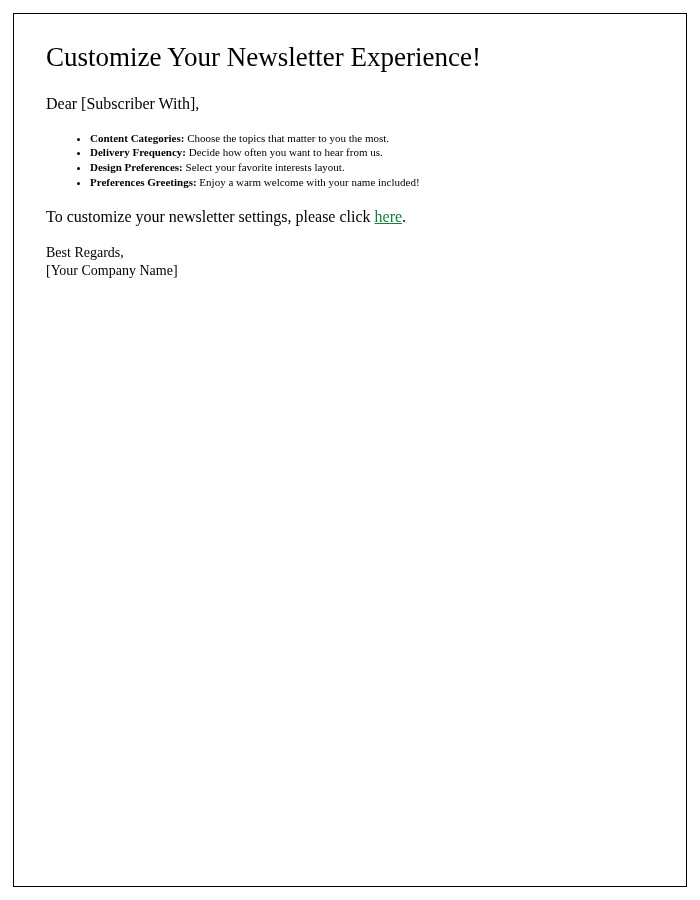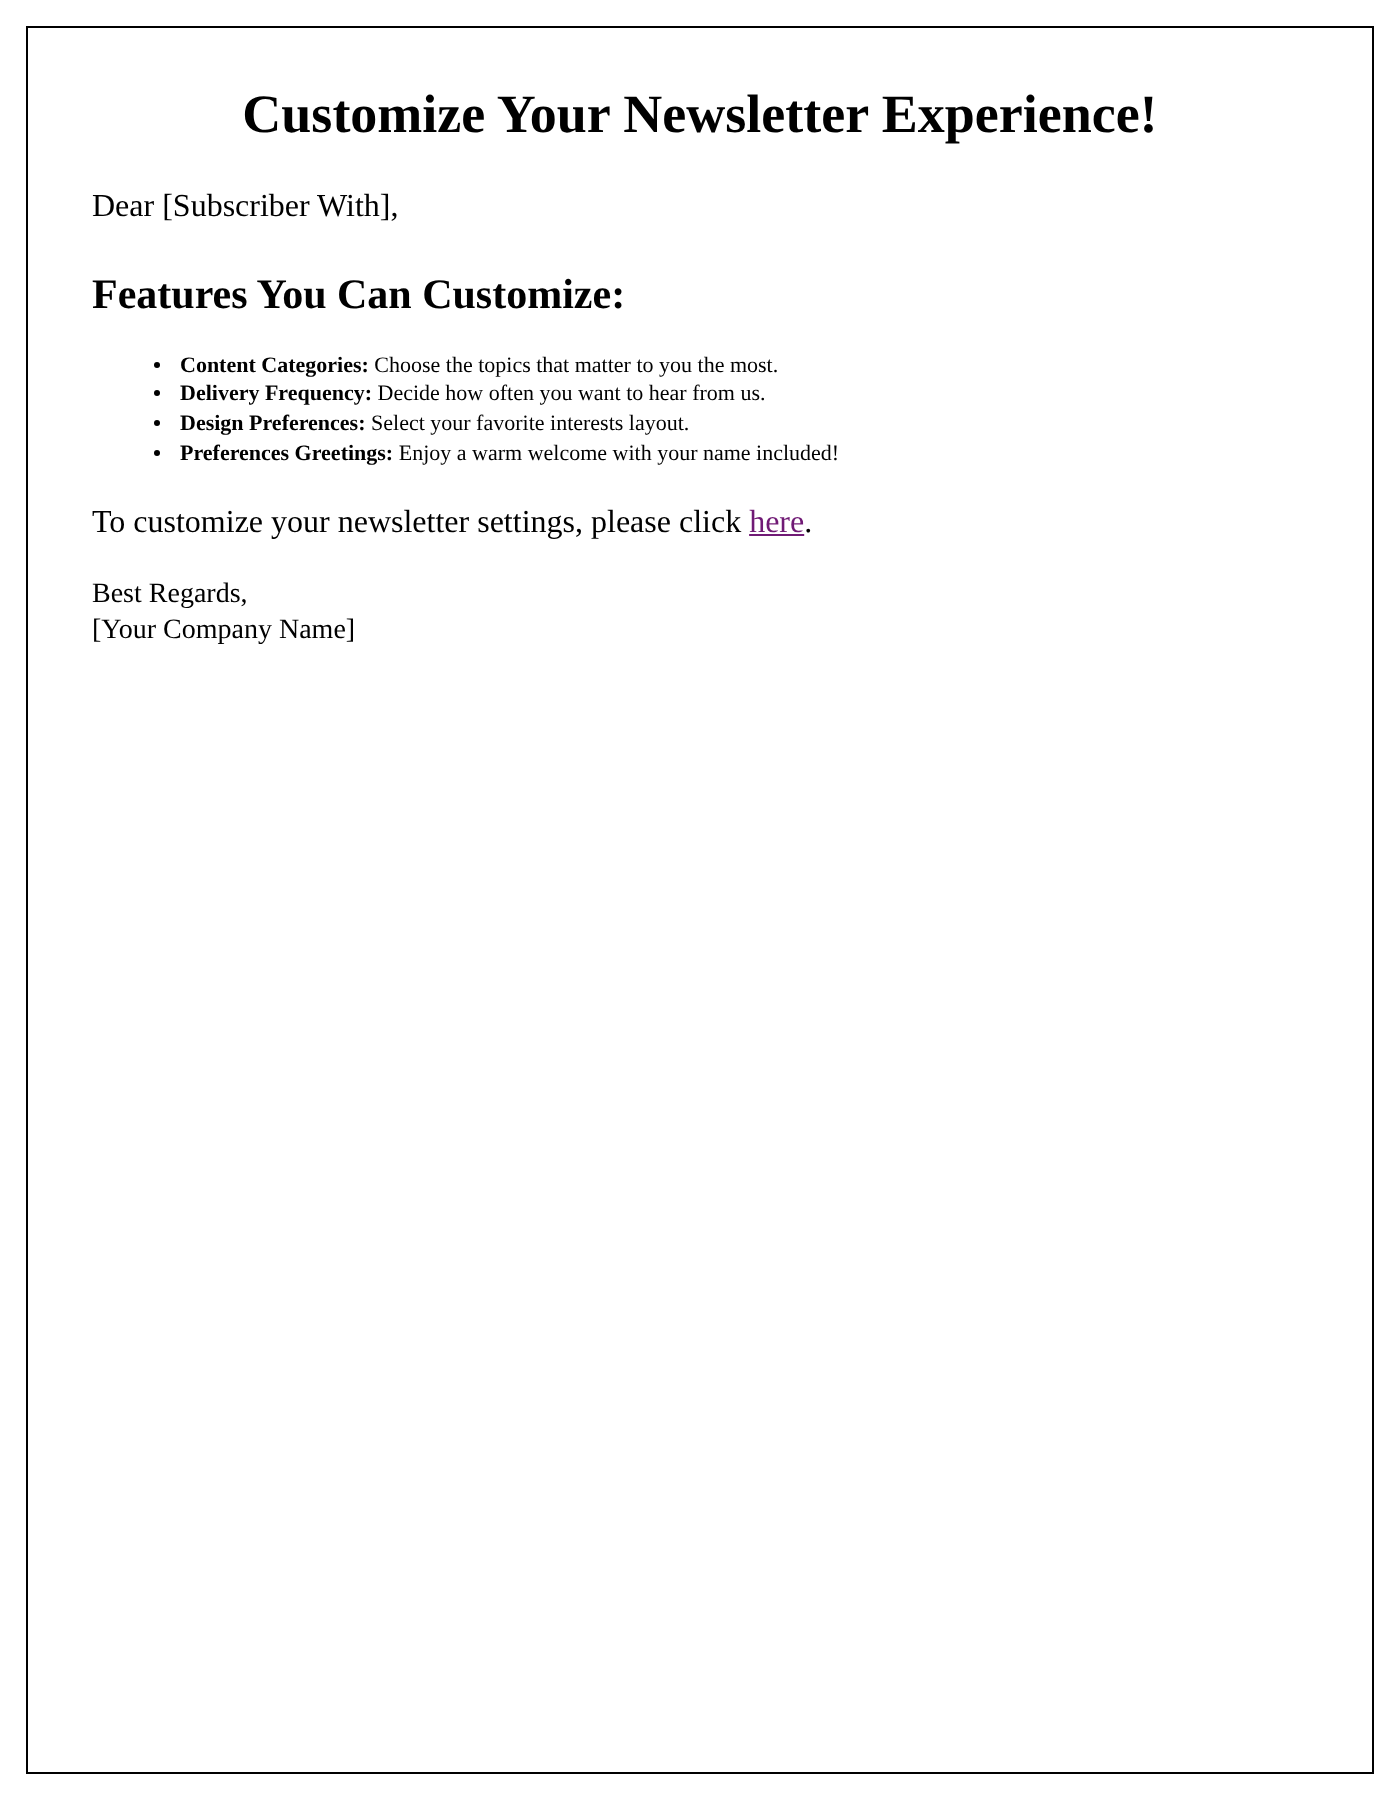--- a/index.html
+++ b/index.html
@@ -15,23 +15,22 @@
       padding: 13px;
     }
     .container {
       border: 1px solid #000000;
       width: 100%;
       height: 100%;
       padding: 28px 32px;
     }
     h1 {
       font-size: 27px;
-      font-weight: bold;
+      font-weight: normal;
       margin-bottom: 20px;
-      text-align: center;
     }
     h2 {
       font-size: 21px;
       font-weight: bold;
       margin-top: 20px;
       margin-bottom: 16px;
     }
     p {
       font-size: 16px;
       line-height: 1.35;
@@ -43,38 +42,37 @@
     }
     li {
       font-size: 11px;
       line-height: 1.35;
       list-style-type: disc;
     }
     .bold {
       font-weight: bold;
     }
     a {
-      color: #701a75;
+      color: #15803d;
       text-decoration: underline;
     }
     .signoff {
       font-size: 14px;
       line-height: 1.35;
     }
   </style>
 </head>
 <body>
 
 <div class="container">
   <h1>Customize Your Newsletter Experience!</h1>
 
   <p>Dear [Subscriber With],</p>
 
 
-  <h2>Features You Can Customize:</h2>
 
   <ul>
     <li>
       <span class="bold">Content Categories:</span><span> Choose the topics that matter to you the most.</span>
     </li>
     <li>
       <span class="bold">Delivery Frequency:</span><span> Decide how often you want to hear from us.</span>
     </li>
     <li>
       <span class="bold">Design Preferences:</span><span> Select your favorite interests layout.</span>

